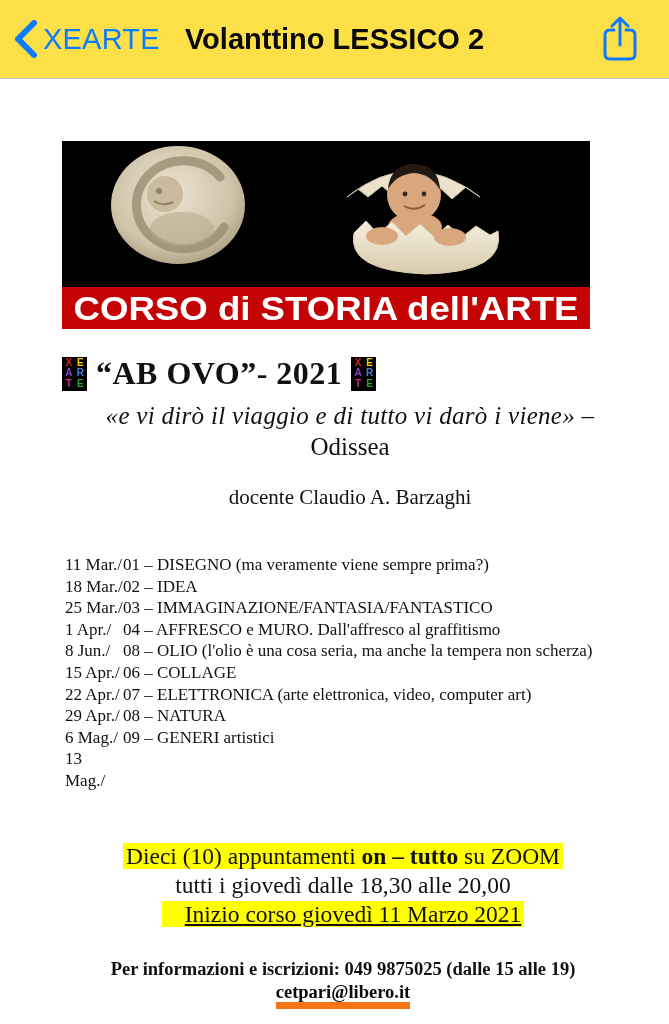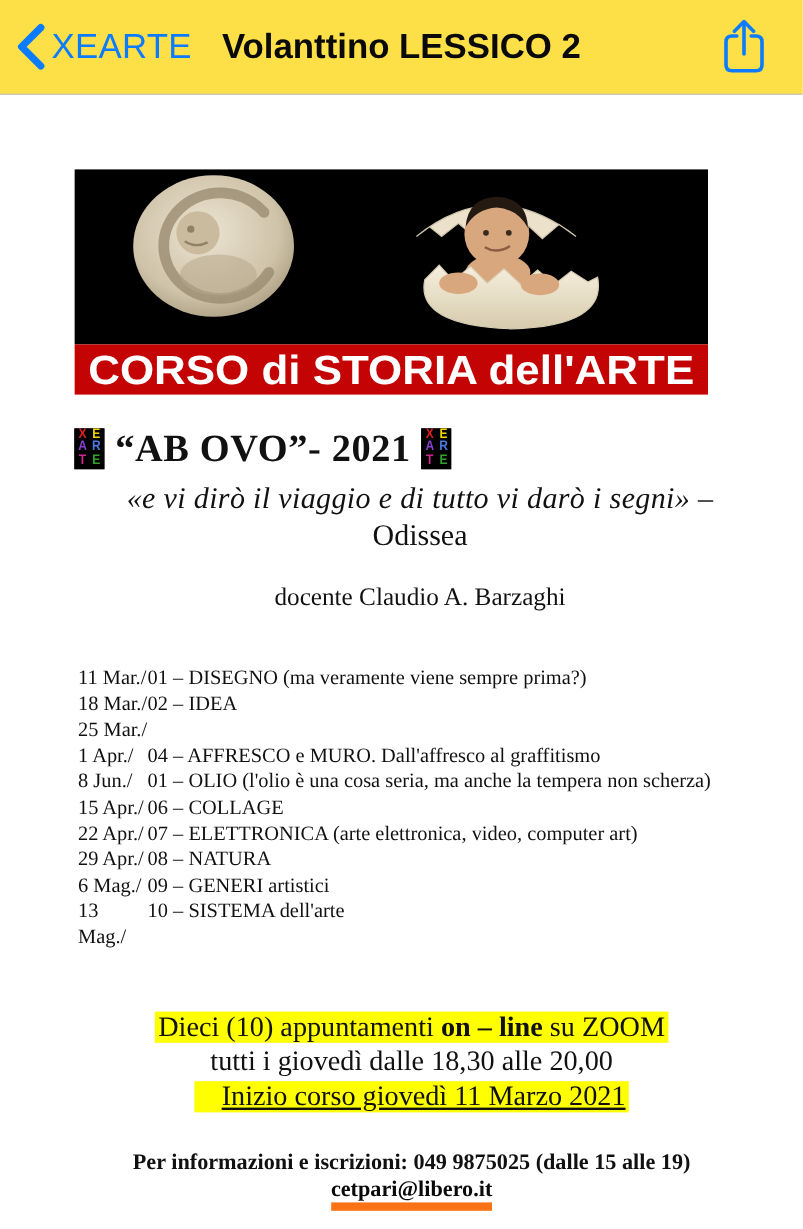--- a/index.html
+++ b/index.html
@@ -154,70 +154,70 @@
       <span class="lg0">X</span>
       <span class="lg1">E</span>
       <span class="lg2">A</span>
       <span class="lg3">R</span>
       <span class="lg4">T</span>
       <span class="lg5">E</span>
     </div>
   </div>
 
   <div class="quote-block">
-    <div class="quote-line">«e vi dirò il viaggio e di tutto vi darò i segni» –</div>
+    <div class="quote-line">«e vi dirò il viaggio e di tutto vi darò i viene» –</div>
     <div class="quote-source">Odissea</div>
   </div>
 
   <div class="lecturer">docente Claudio A. Barzaghi</div>
 
   <div class="schedule">
     <div class="sched-row">
       <span class="sched-date">11 Mar./</span>
       <span class="sched-item">01 – DISEGNO (ma veramente viene sempre prima?)</span>
     </div>
     <div class="sched-row">
       <span class="sched-date">18 Mar./</span>
       <span class="sched-item">02 – IDEA</span>
     </div>
     <div class="sched-row">
       <span class="sched-date">25 Mar./</span>
+      <span class="sched-item">03 – IMMAGINAZIONE/FANTASIA/FANTASTICO</span>
     </div>
     <div class="sched-row">
       <span class="sched-date">1 Apr./</span>
       <span class="sched-item">04 – AFFRESCO e MURO. Dall'affresco al graffitismo</span>
     </div>
     <div class="sched-row">
       <span class="sched-date">8 Jun./</span>
-      <span class="sched-item">01 – OLIO (l'olio è una cosa seria, ma anche la tempera non scherza)</span>
+      <span class="sched-item">08 – OLIO (l'olio è una cosa seria, ma anche la tempera non scherza)</span>
     </div>
     <div class="sched-row">
       <span class="sched-date">15 Apr./</span>
       <span class="sched-item">06 – COLLAGE</span>
     </div>
     <div class="sched-row">
       <span class="sched-date">22 Apr./</span>
       <span class="sched-item">07 – ELETTRONICA (arte elettronica, video, computer art)</span>
     </div>
     <div class="sched-row">
       <span class="sched-date">29 Apr./</span>
       <span class="sched-item">08 – NATURA</span>
     </div>
     <div class="sched-row">
       <span class="sched-date">6 Mag./</span>
       <span class="sched-item">09 – GENERI artistici</span>
     </div>
     <div class="sched-row">
       <span class="sched-date">13 Mag./</span>
-      <span class="sched-item">10 – SISTEMA dell'arte</span>
     </div>
   </div>
 
   <div class="highlight-block">
-    <div><span class="hl-yellow"><span>Dieci (10) appuntamenti </span><span class="bold">on – line</span><span> su ZOOM</span></span></div>
+    <div><span class="hl-yellow"><span>Dieci (10) appuntamenti </span><span class="bold">on – tutto</span><span> su ZOOM</span></span></div>
     <div>tutti i giovedì dalle 18,30 alle 20,00</div>
     <div><span class="hl-yellow hl-underline">Inizio corso giovedì 11 Marzo 2021</span></div>
   </div>
 
   <div class="contact-block">
     <div class="contact-info">Per informazioni e iscrizioni: 049 9875025 (dalle 15 alle 19)</div>
     <div class="contact-email-wrap">
       <span class="contact-email">cetpari@libero.it</span>
     </div>
   </div>

